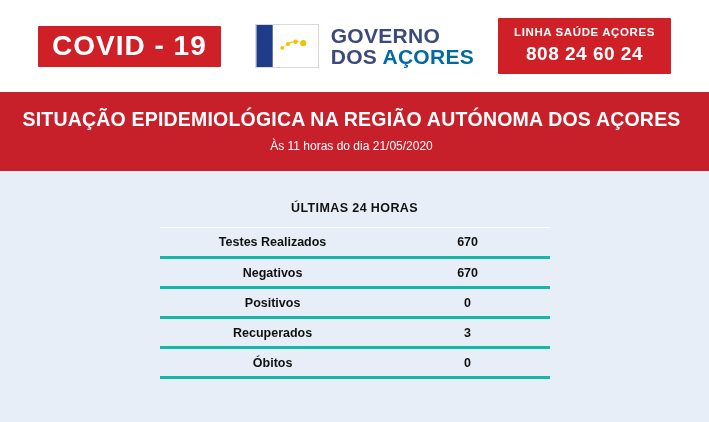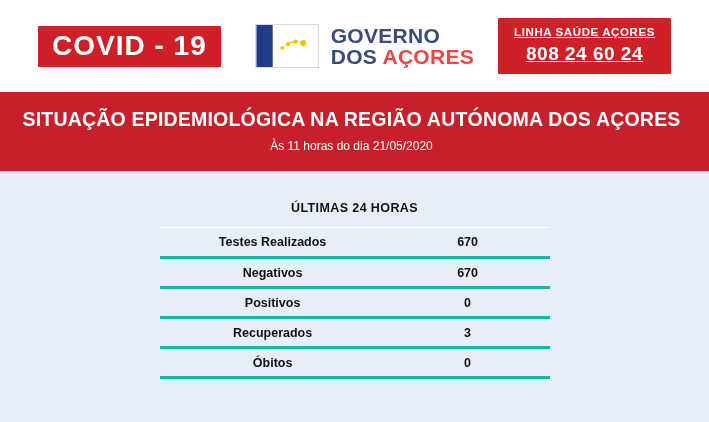--- a/index.html
+++ b/index.html
@@ -71,32 +71,31 @@
     letter-spacing: 0.3px;
     color: #3b4a7a;
   }
   .gov-text .l2 {
     font-size: 21px;
     font-weight: bold;
     letter-spacing: 0.3px;
     color: #3b4a7a;
   }
   .gov-text .l2 .acores {
-    color: #ef4444;
+    color: #0369a1;
   }
 
   
   .phone-box {
     background: #cf2027;
     color: #ffffff;
     text-align: center;
     padding: 7px 16px 8px 16px;
     line-height: 1.25;
     border-radius: 1px;
-    text-decoration: underline;
   }
   .phone-box .label {
     font-size: 11.5px;
     font-weight: bold;
     letter-spacing: 0.6px;
   }
   .phone-box .number {
     font-size: 19px;
     font-weight: bold;
     letter-spacing: 0.5px;

